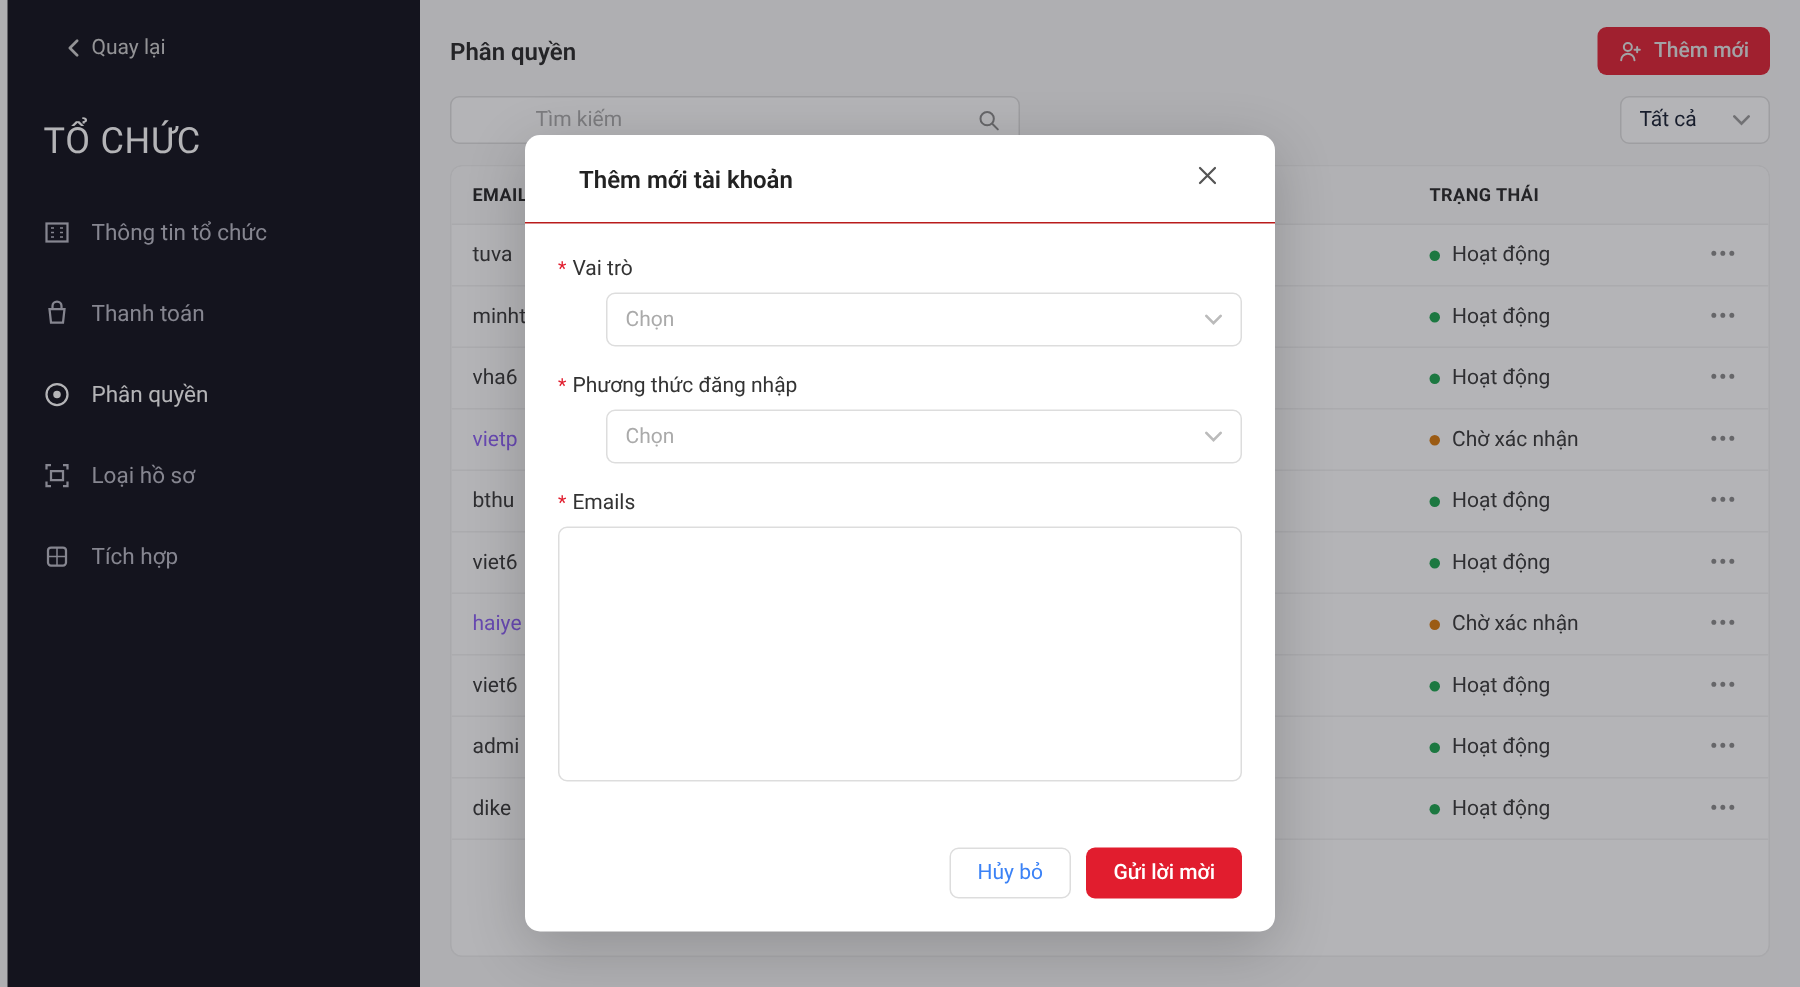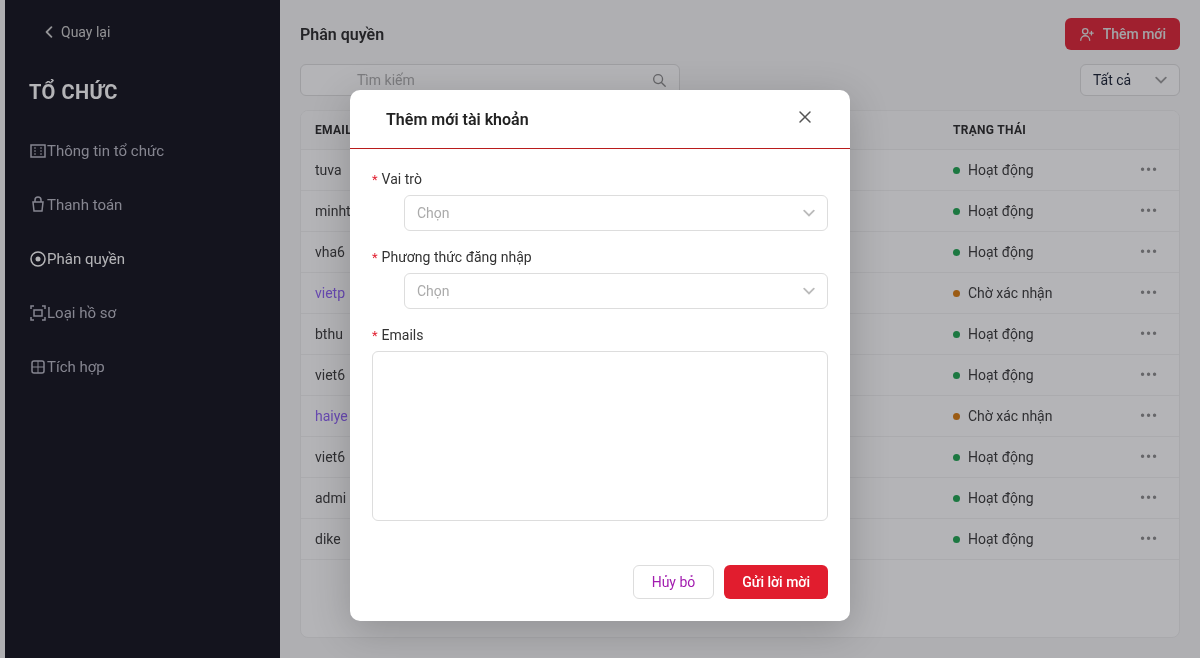--- a/index.html
+++ b/index.html
@@ -2,22 +2,22 @@
 <html><head>
 <meta charset="utf-8">
 <style>
 * { margin: 0; padding: 0; box-sizing: border-box; font-family: -apple-system, BlinkMacSystemFont, "Segoe UI", Roboto, sans-serif; }
 body { width: 1200px; height: 658px; overflow: hidden; background: #f8f8f8; position: relative; }
 
 
 .sidebar { position: absolute; left: 5px; top: 0; width: 280px; height: 658px; background: #0a0a14; color: #fff; }
 .back-btn { display: flex; align-items: center; gap: 8px; padding: 10px 16px; margin: 14px 24px; font-size: 14px; color: #ccc; cursor: pointer; border-radius: 6px; }
 .back-btn svg { width: 8px; height: 12px; }
-.sidebar-title { font-size: 20px; font-weight: 700; color: #fff; padding: 16px 24px 20px; letter-spacing: 0.5px; text-transform: uppercase; }
-.nav-item { display: flex; align-items: center; padding: 18px 24px; font-size: 15px; color: #b8b8c4; cursor: pointer; }
+.sidebar-title { font-size: 24px; font-weight: 400; color: #fff; padding: 16px 24px 20px; letter-spacing: 0.5px; text-transform: uppercase; }
+.nav-item { display: flex; align-items: center; gap: 14px; padding: 18px 24px; font-size: 15px; color: #b8b8c4; cursor: pointer; }
 .nav-item.active { color: #fff; }
 .nav-item .nav-icon { width: 18px; height: 18px; display: flex; align-items: center; justify-content: center; }
 
 
 .main { position: absolute; left: 280px; top: 0; right: 0; height: 658px; background: #f8f8f8; display: flex; flex-direction: column; }
 .header-row { display: flex; align-items: center; justify-content: space-between; padding: 18px 20px 14px; }
 .page-title { font-size: 16px; font-weight: 600; color: #222; }
 .add-btn { display: flex; align-items: center; gap: 8px; background: #e11d2e; color: #e5e5e5; padding: 8px 14px; border-radius: 6px; font-size: 14px; font-weight: 500; cursor: pointer; }
 .add-btn svg { width: 16px; height: 16px; }
 
@@ -51,21 +51,21 @@
 .close-btn { cursor: pointer; color: #555; }
 .close-btn svg { width: 18px; height: 18px; }
 .modal-body { padding: 22px; }
 .form-field { margin-bottom: 18px; }
 .form-label { font-size: 14px; color: #333; display: flex; align-items: center; gap: 4px; margin-bottom: 8px; }
 .req { color: #e11d2e; font-size: 13px; }
 .form-select { border: 1px solid #ddd; border-radius: 6px; padding: 9px 12px; font-size: 14px; color: #aaa; display: flex; justify-content: space-between; align-items: center; cursor: pointer; background: #fff; margin-left: 32px; }
 .form-select svg { width: 12px; height: 12px; color: #bbb; }
 .form-textarea { border: 1px solid #ddd; border-radius: 6px; width: 100%; height: 170px; padding: 10px; font-size: 14px; resize: none; outline: none; font-family: inherit; }
 .modal-footer { display: flex; justify-content: flex-end; gap: 10px; padding: 0 22px 22px; }
-.btn-cancel { padding: 8px 18px; border: 1px solid #ddd; border-radius: 6px; background: #fff; font-size: 14px; color: #a21caf; cursor: pointer; }
+.btn-cancel { padding: 8px 18px; border: 1px solid #ddd; border-radius: 6px; background: #fff; font-size: 14px; color: #3b82f6; cursor: pointer; }
 .btn-primary { padding: 8px 18px; border-radius: 6px; background: #e11d2e; color: #fff; font-size: 14px; font-weight: 500; cursor: pointer; border: none; }
 
 </style>
 </head>
 <body>
 
 <div class="sidebar">
   <div class="back-btn">
     <svg viewBox="0 0 6 10" fill="none">
         <path d="M5 1L1 5l4 4" stroke="currentColor" stroke-width="1.5" stroke-linecap="round" stroke-linejoin="round"></path>

